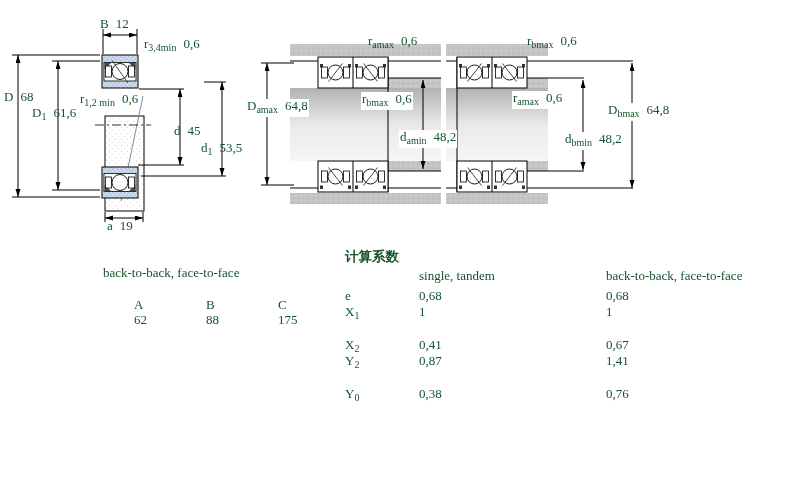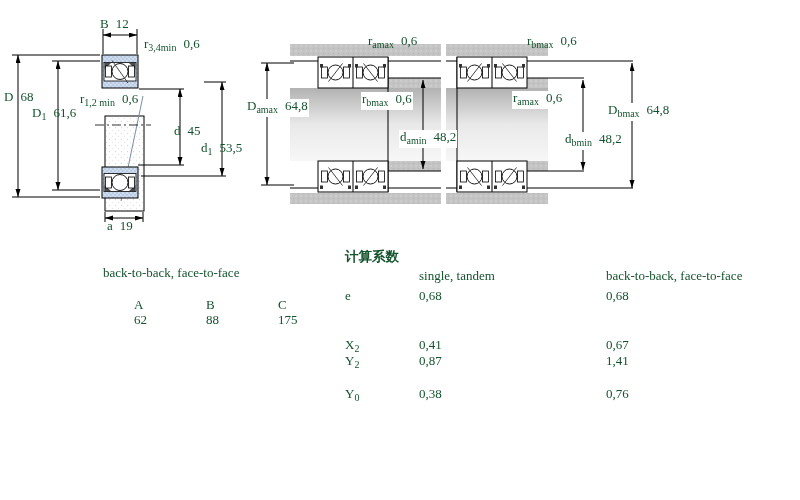--- a/index.html
+++ b/index.html
@@ -243,17 +243,18 @@
 </div>
 <div class="row3" style="top:312px">
   <span class="c">62</span><span class="c">88</span><span class="c">175</span>
 </div>
 
 <div class="tbl-title" style="left:345px;top:248px">计算系数</div>
 <div class="fhead" style="left:419px;top:268px">single, tandem</div>
 <div class="fhead" style="left:606px;top:268px">back-to-back, face-to-face</div>
 
 <div class="frow" style="top:288px"><span class="fsym"><span>e</span><span class="sub"></span></span><span class="fv1">0,68</span><span class="fv2">0,68</span></div>
+<div class="frow" style="top:304px"><span class="fsym"><span>X</span><span class="sub">1</span></span><span class="fv1">1</span><span class="fv2">1</span></div>
 <div class="frow" style="top:337px"><span class="fsym"><span>X</span><span class="sub">2</span></span><span class="fv1">0,41</span><span class="fv2">0,67</span></div>
 <div class="frow" style="top:353px"><span class="fsym"><span>Y</span><span class="sub">2</span></span><span class="fv1">0,87</span><span class="fv2">1,41</span></div>
 <div class="frow" style="top:386px"><span class="fsym"><span>Y</span><span class="sub">0</span></span><span class="fv1">0,38</span><span class="fv2">0,76</span></div>
 
 </div>
 
 </body></html>

